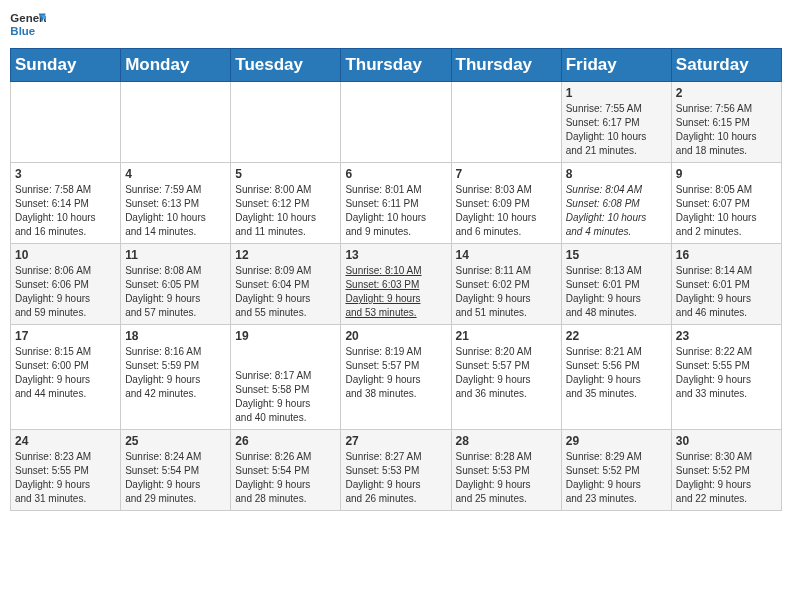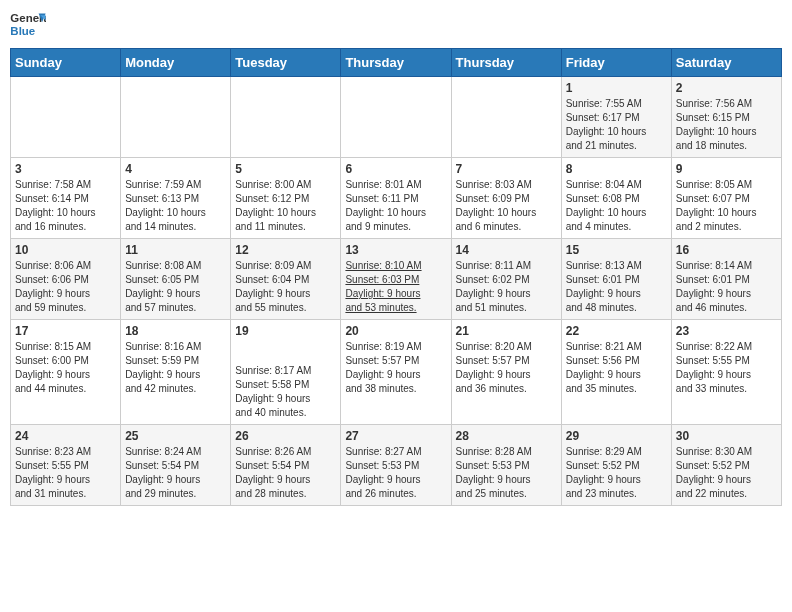--- a/index.html
+++ b/index.html
@@ -38,21 +38,21 @@
       color: #555;
     }
     table {
       width: 100%;
       border-collapse: collapse;
       table-layout: fixed;
     }
     thead th {
       background-color: #2979b8;
       color: white;
-      font-size: 13px;
+      font-size: 17px;
       font-weight: bold;
       padding: 6px 4px;
       text-align: left;
       border: 1px solid #1a5a9a;
     }
     tbody td {
       border: 1px solid #ccc;
       vertical-align: top;
       padding: 4px 4px;
       font-size: 10.5px;
@@ -161,21 +161,21 @@
         </td>
         <td>
           <span class="day-number">7</span>
           <div class="day-info" style="white-space: pre-line;">Sunrise: 8:03 AM
 Sunset: 6:09 PM
 Daylight: 10 hours
 and 6 minutes.</div>
         </td>
         <td>
           <span class="day-number">8</span>
-          <div class="day-info" style="white-space: pre-line;">Sunrise: 8:04 AM
+          <div class="day-info" style="white-space: pre-line; font-style: italic;">Sunrise: 8:04 AM
 Sunset: 6:08 PM
 Daylight: 10 hours
 and 4 minutes.</div>
         </td>
         <td>
           <span class="day-number">9</span>
           <div class="day-info" style="white-space: pre-line;">Sunrise: 8:05 AM
 Sunset: 6:07 PM
 Daylight: 10 hours
 and 2 minutes.</div>

